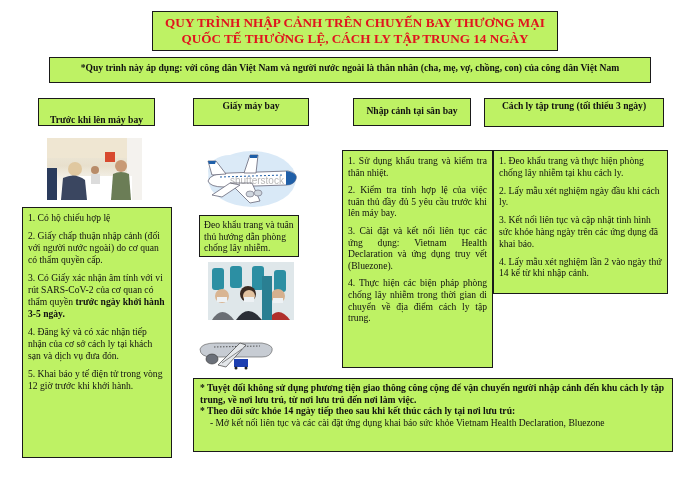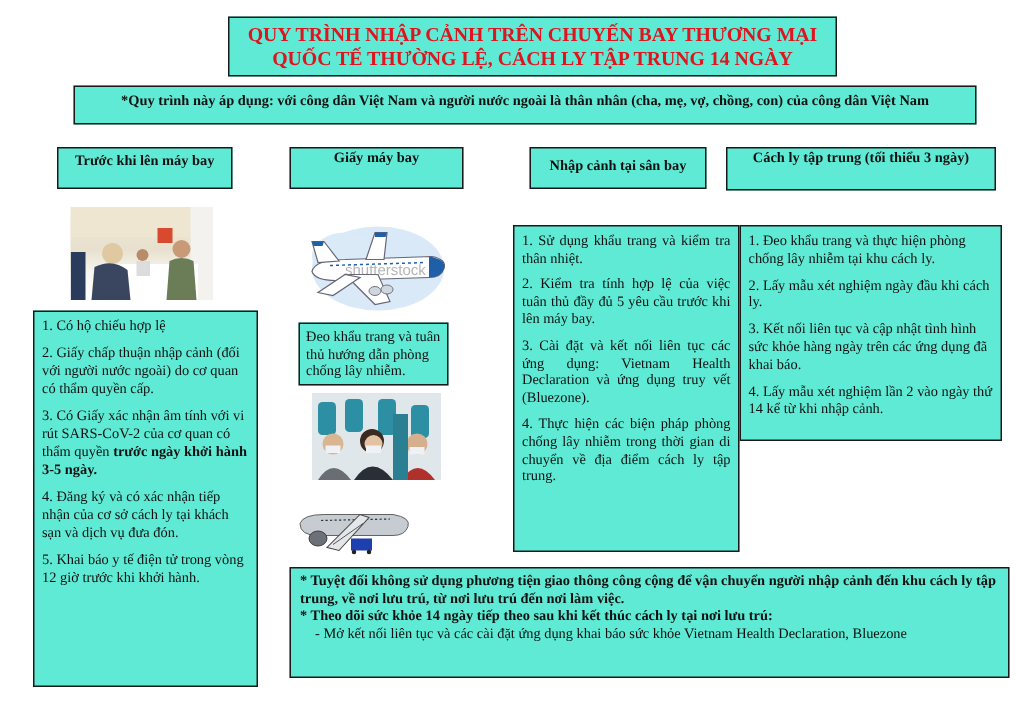--- a/index.html
+++ b/index.html
@@ -1,23 +1,23 @@
 <!DOCTYPE html>
 <html><head>
 <meta charset="utf-8">
 <style>
   html, body { margin:0; padding:0; }
   body { width:684px; height:480px; background:#ffffff; position:relative; overflow:hidden;
          font-family:"Liberation Serif", "DejaVu Serif", serif; color:#111; }
-  .box { position:absolute; border:1.4px solid #1a1a1a; background:#5eead4; box-sizing:border-box; }
+  .box { position:absolute; border:1.4px solid #1a1a1a; background:#bef264; box-sizing:border-box; }
   .title { left:152px; top:11px; width:406px; height:40px; text-align:center; color:#e0141e;
            font-weight:bold; font-size:13.2px; line-height:16px; padding-top:3px; }
   .scope { left:49px; top:57px; width:602px; height:26px; font-weight:bold; font-size:9.6px;
            text-align:center; padding-top:4px; }
-  .col-hdr { top:98px; height:28px; font-weight:bold; font-size:9.6px; text-align:center; padding-top:3px; }
+  .col-hdr { top:98px; height:28px; font-weight:bold; font-size:9.6px; text-align:center; padding-top:15px; }
   .content { font-size:9.6px; line-height:12px; padding:4px 5px; }
   .content p { margin:0 0 6px 0; }
   .justify p { text-align:justify; }
   .img { position:absolute; overflow:hidden; }
   .bottom { left:193px; top:378px; width:480px; height:74px; font-size:9.6px; line-height:11.5px; padding:3px 6px; }
   .bottom .b { font-weight:bold; }
   .bottom .sub { padding-left:10px; }
   .wm { position:absolute; font-family:"Liberation Sans", sans-serif; font-size:10px; color:rgba(120,120,120,0.55); }
 </style>
 </head>

